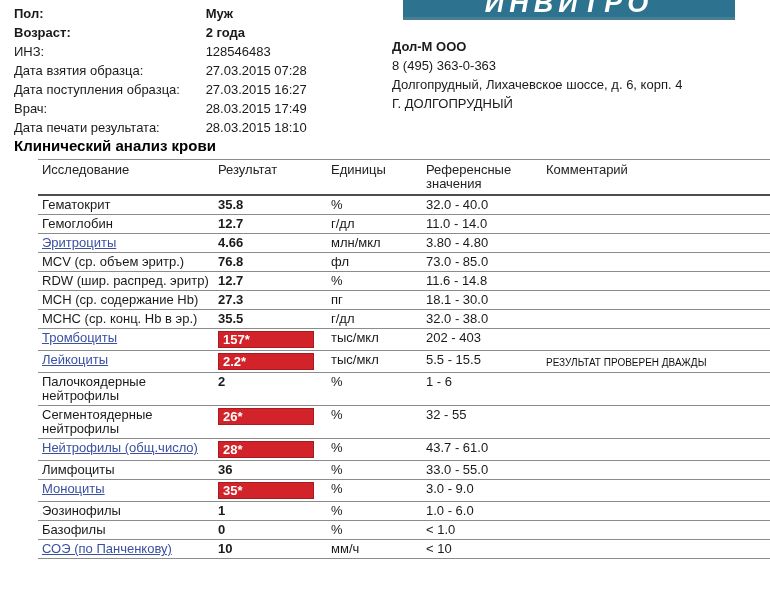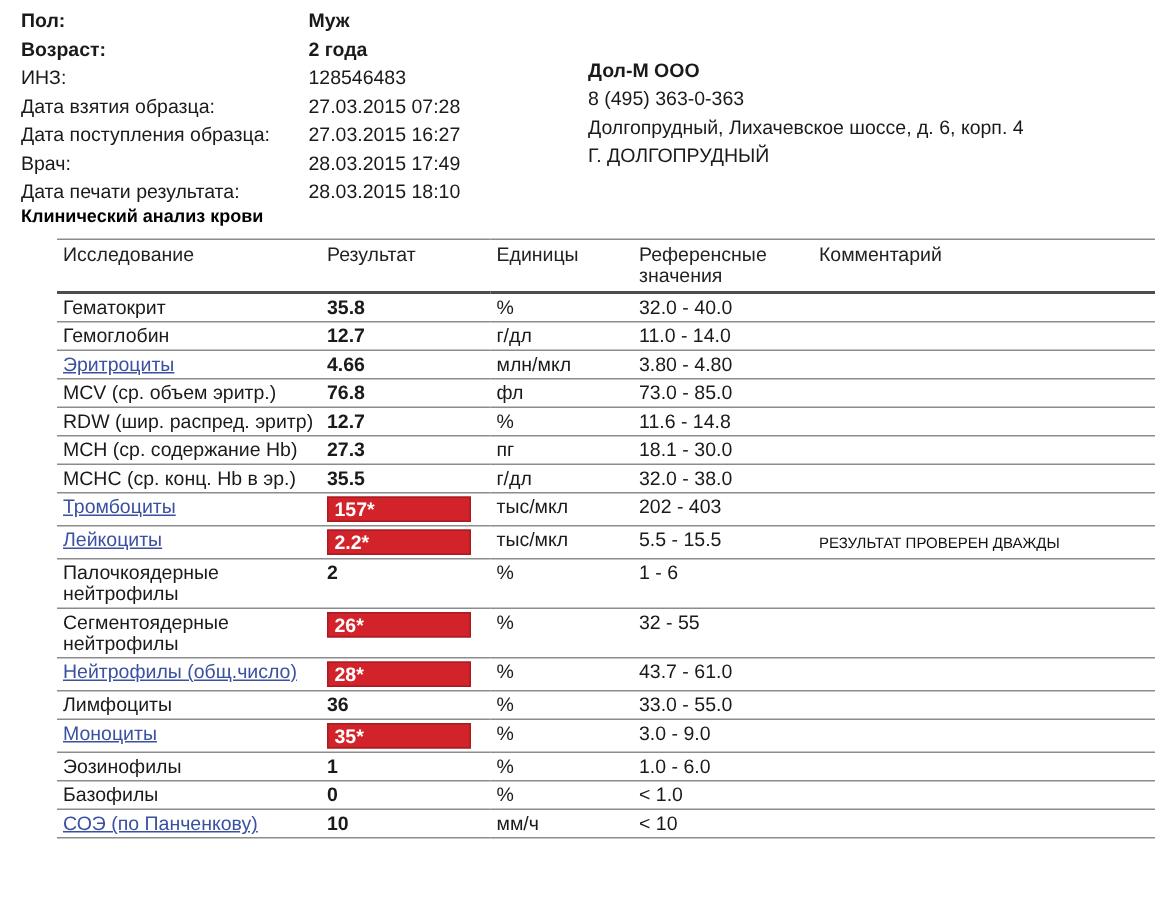--- a/index.html
+++ b/index.html
@@ -38,21 +38,21 @@
     line-height: 27px;
     letter-spacing: 5px;
     margin-top: -13px;
   }
   .lab-info { position: absolute; left: 392px; top: 37px; line-height: 19px; }
   .lab-info .lab-name { font-weight: bold; }
 
   
   .section-title {
     position: absolute; left: 14px; top: 137px;
-    margin: 0; font-size: 12px; font-weight: bold; color: #000; text-align: right;
+    margin: 0; font-size: 15px; font-weight: bold; color: #000; text-align: right;
   }
 
   
   table.results {
     position: absolute; left: 10px; top: 159px;
     width: 752px;
     border-collapse: collapse;
     table-layout: fixed;
     font-size: 13px;
     margin-left: 28px;
@@ -127,20 +127,23 @@
     <span class="p-label">Врач:</span>
     <span class="p-value">28.03.2015 17:49</span>
   </div>
 
   <div class="p-row">
     <span class="p-label">Дата печати результата:</span>
     <span class="p-value">28.03.2015 18:10</span>
   </div>
 </div>
 
+  <div class="lab-banner">
+    <span class="logo-text">ИНВИТРО</span>
+  </div>
 
   <div class="lab-info">
     <div class="lab-name">Дол-М ООО</div>
     <div>8 (495) 363-0-363</div>
     <div>Долгопрудный, Лихачевское шоссе, д. 6, корп. 4</div>
     <div>Г. ДОЛГОПРУДНЫЙ</div>
   </div>
 
   <h2 class="section-title">Клинический анализ крови</h2>
 

